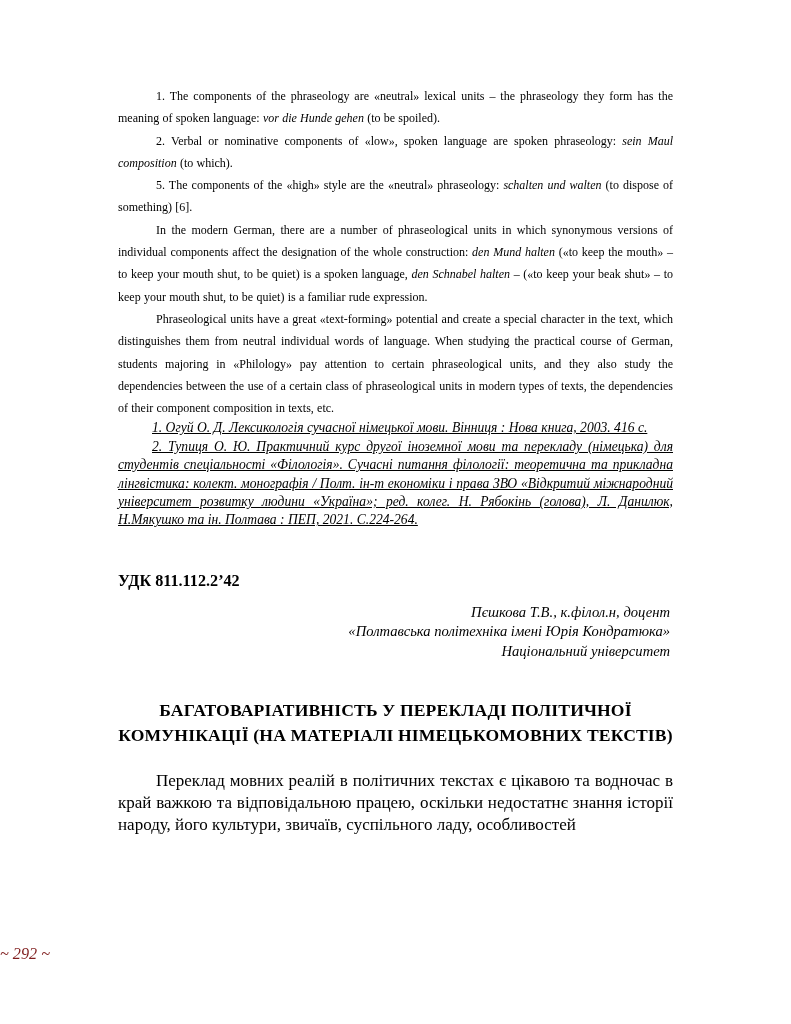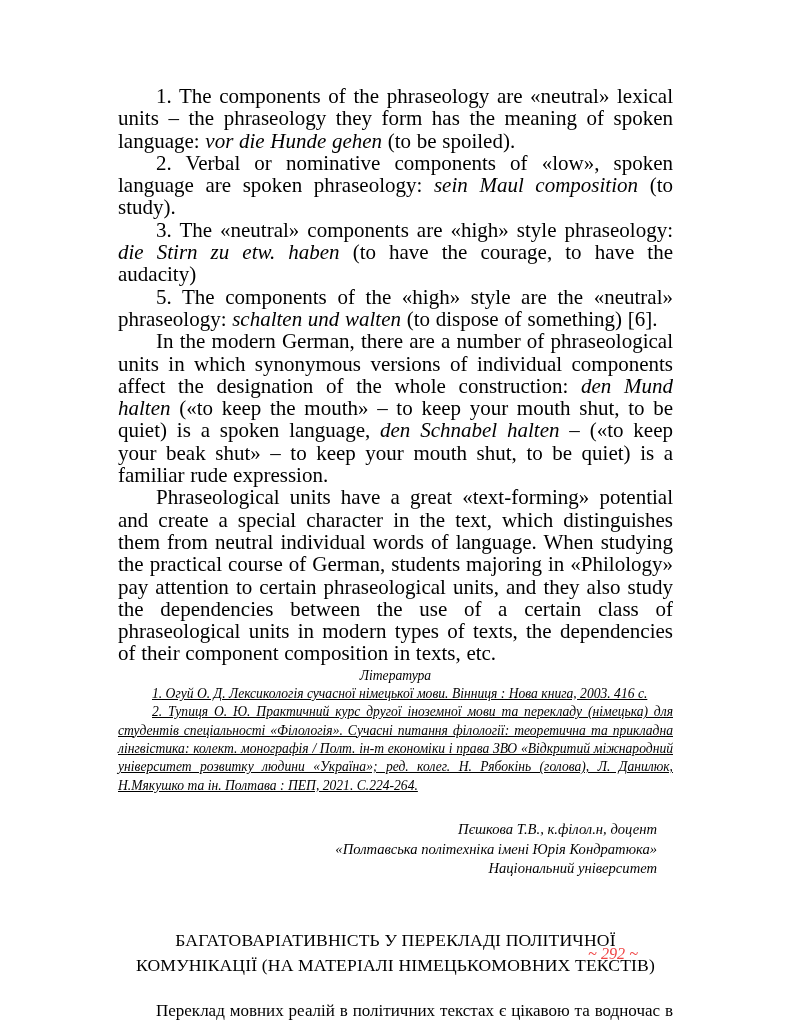--- a/index.html
+++ b/index.html
@@ -22,21 +22,21 @@
     box-sizing: border-box;
   }
   .content {
     position: absolute;
     left: 118px;
     top: 85px;
     width: 555px;
   }
   
   .para {
-    font-size: 21px;
+    font-size: 12px;
     line-height: 22.3px;
     text-align: justify;
     text-indent: 38px;
     margin: 0;
     hyphens: none;
     word-spacing: 0.02em;
   }
   .para.last-line-left {
     text-align-last: left;
   }
@@ -71,31 +71,31 @@
     font-weight: bold;
     text-align: left;
     margin: 0;
     padding-top: 41px;
   }
   .author-block {
     text-align: right;
     font-style: italic;
     font-size: 14.6px;
     line-height: 19.6px;
-    margin: 16px;
+    margin: 3px;
     padding-top: 9px;
   }
   .author-line {
     display: block;
     white-space: nowrap;
   }
   .article-title {
     font-size: 17.6px;
     line-height: 25.5px;
-    font-weight: normal;
+    font-weight: bold;
     text-align: center;
     margin: 0;
     padding-top: 33px;
     letter-spacing: 0.15px;
   }
   .body-after-title {
     padding-top: 21px;
   }
   .para-uk {
     font-size: 17px;
@@ -103,51 +103,50 @@
     text-align: justify;
     text-indent: 38px;
     margin: 0;
   }
   
   .footer {
     position: absolute;
     left: 0;
     top: 945px;
     width: 638px;
-    text-align: right;
+    text-align: left;
     font-size: 16.2px;
     font-style: italic;
-    color: #ef4444;
+    color: #7f1d1d;
   }
 </style>
 </head>
 <body>
 
 <div class="page">
 
   <div class="content">
 
     <p class="para last-line-left"><span>1. The components of the phraseology are «neutral» lexical units – the phraseology they form has the meaning of spoken language: </span><span class="it">vor die Hunde gehen</span><span> (to be spoiled).</span></p>
 
-    <p class="para last-line-left"><span>2. Verbal or nominative components of «low», spoken language are spoken phraseology: </span><span class="it">sein Maul composition</span><span> (to study).</span></p>
+    <p class="para last-line-left"><span>2. Verbal or nominative components of «low», spoken language are spoken phraseology: </span><span class="it">sein Maul composition</span><span> (to which).</span></p>
 
-    <p class="para last-line-left"><span>3. The «neutral» components are «high» style phraseology: </span><span class="it">die Stirn zu etw. haben</span><span> (to have the courage, to have the audacity)</span></p>
 
     <p class="para last-line-left"><span>5. The components of the «high» style are the «neutral» phraseology: </span><span class="it">schalten und walten</span><span> (to dispose of something) [6].</span></p>
 
     <p class="para last-line-left"><span>In the modern German, there are a number of phraseological units in which synonymous versions of individual components affect the designation of the whole construction: </span><span class="it">den Mund halten</span><span> («to keep the mouth» – to keep your mouth shut, to be quiet) is a spoken language, </span><span class="it">den Schnabel halten</span><span> – («to keep your beak shut» – to keep your mouth shut, to be quiet) is a familiar rude expression.</span></p>
 
     <p class="para last-line-left"><span>Phraseological units have a great «text-forming» potential and create a special character in the text, which distinguishes them from neutral individual words of language. When studying the practical course of German, students majoring in «Philology» pay attention to certain phraseological units, and they also study the dependencies between the use of a certain class of phraseological units in modern types of texts, the dependencies of their component composition in texts, etc.</span></p>
 
-    <p class="ref-heading">Література</p>
 
     <p class="ref-item last-line-left">1. Огуй О. Д. Лексикологія сучасної німецької мови. Вінниця : Нова книга, 2003. 416 с.</p>
 
     <p class="ref-item last-line-left">2. Тупиця О. Ю. Практичний курс другої іноземної мови та перекладу (німецька) для студентів спеціальності «Філологія». Сучасні питання філології: теоретична та прикладна лінгвістика: колект. монографія / Полт. ін-т економіки і права ЗВО «Відкритий міжнародний університет розвитку людини «Україна»; ред. колег. Н. Рябокінь (голова), Л. Данилюк, Н.Мякушко та ін. Полтава : ПЕП, 2021. С.224-264.</p>
 
+    <p class="udc">УДК 811.112.2’42</p>
 
     <div class="author-block">
       <span class="author-line">Пєшкова Т.В., к.філол.н, доцент</span>
       <span class="author-line">«Полтавська політехніка імені Юрія Кондратюка»</span>
       <span class="author-line">Національний університет</span>
     </div>
 
     <h1 class="article-title">БАГАТОВАРІАТИВНІСТЬ У ПЕРЕКЛАДІ ПОЛІТИЧНОЇ КОМУНІКАЦІЇ (НА МАТЕРІАЛІ НІМЕЦЬКОМОВНИХ ТЕКСТІВ)</h1>
 
     <div class="body-after-title">

